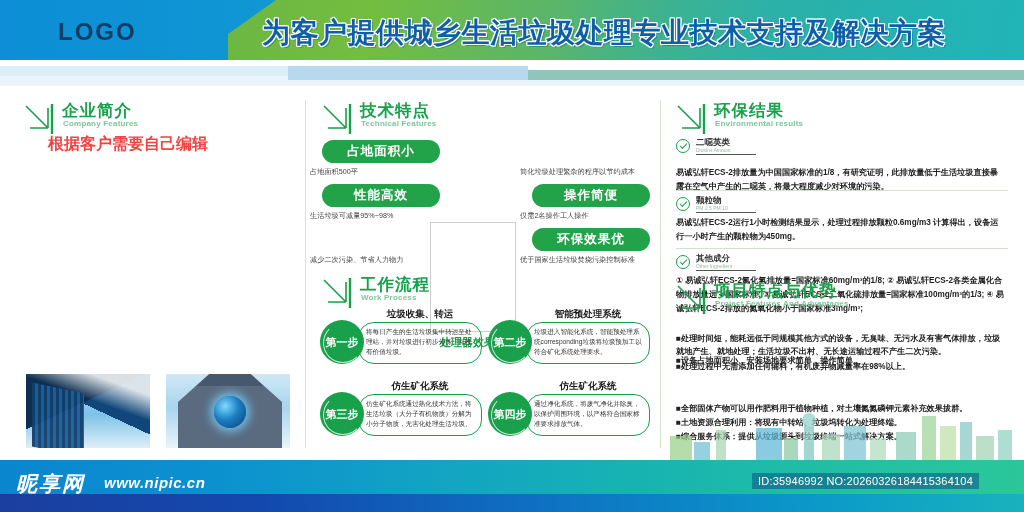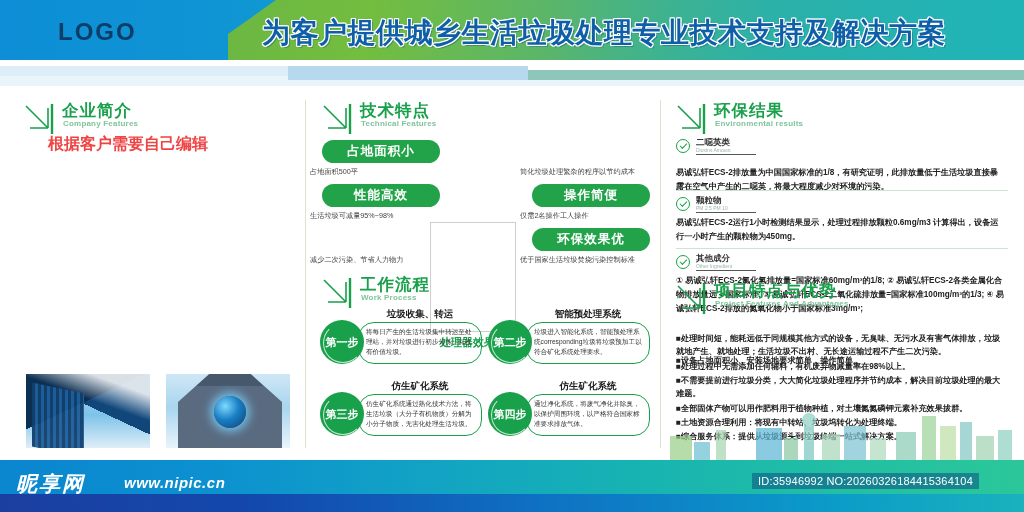--- a/index.html
+++ b/index.html
@@ -127,21 +127,21 @@
   .city { position:absolute; left:664px; top:408px; width:352px; height:52px; overflow:hidden; }
 
   
   .footer {
     position:absolute; left:0; top:460px; width:1024px; height:52px;
     background: linear-gradient(90deg,#0a86cf 0%,#0c90d0 20%,#12a3c4 42%,#17b3b2 62%,#22bfa4 82%,#2bc79a 100%);
   }
   .footer-strip { position:absolute; left:0; top:494px; width:1024px; height:18px;
     background: linear-gradient(90deg,#1b3fa0 0%,#1348ad 25%,#0e74c4 55%,#0b9ac9 80%,#19b2bd 100%); }
   .nipic-cn { position:absolute; left:16px; top:470px; font-size:21px; font-weight:bold; color:#fff; font-style:italic; letter-spacing:2px;}
-  .nipic-url { position:absolute; left:104px; top:474px; font-size:15px; font-weight:bold; color:#fff; font-style:italic; letter-spacing:.5px;margin-left:20px;}
+  .nipic-url { position:absolute; left:104px; top:474px; font-size:15px; font-weight:bold; color:#fff; font-style:italic; letter-spacing:.5px;}
   .idtag { position:absolute; left:752px; top:473px; padding:2px 6px; background:rgba(12,80,130,.55); color:#fff; font-size:11px; letter-spacing:.2px; white-space:nowrap; }
 </style>
 </head>
 <body>
 
 <div id="board">
 
   <div class="header">
     <div class="header-green"></div>
     <div class="header-green2"></div>
@@ -280,21 +280,20 @@
             <path d="M28 0 L28 30" stroke="#18a04a" stroke-width="2.4"></path>
           </svg>
       </span>
       <span class="sec-title">项目特点与优势</span>
       <span class="sec-sub">Project Features And Advantages</span>
     </div>
 
     <div class="bullet" style="left:676px; top:232px; width:332px;margin-top:36px;">■<span>设备占地面积小，安装场地要求简单，操作简单。</span></div>
     <div class="bullet" style="left:676px; top:246px; width:332px;">■<span>处理时间短，能耗远低于同规模其他方式的设备，无臭味、无污水及有害气体排放，垃圾就地产生、就地处理；生活垃圾不出村、无长途运输过程不产生二次污染。</span></div>
     <div class="bullet" style="left:676px; top:274px; width:332px;">■<span>处理过程中无需添加任何辅料，有机废弃物减量率在98%以上。</span></div>
-    <div class="bullet" style="left:676px; top:288px; width:332px;">■<span>不需要提前进行垃圾分类，大大简化垃圾处理程序并节约成本，解决目前垃圾处理的最大难题。</span></div>
     <div class="bullet" style="left:676px; top:316px; width:332px;">■<span>全部固体产物可以用作肥料用于植物种植，对土壤氮氮磷钾元素补充效果拔群。</span></div>
     <div class="bullet" style="left:676px; top:330px; width:332px;">■<span>土地资源合理利用：将现有中转站、垃圾坞转化为处理终端。</span></div>
     <div class="bullet" style="left:676px; top:344px; width:332px;">■<span>综合服务体系：提供从垃圾源头到垃圾终端一站式解决方案。</span></div>
   </div>
 
   <div class="city">
     <svg width="352" height="52" viewBox="0 0 352 52">
       <g opacity="0.72">
         <rect x="6" y="28" width="22" height="24" fill="#9bcf8a"></rect>
         <rect x="30" y="34" width="16" height="18" fill="#6fc0d4"></rect>

